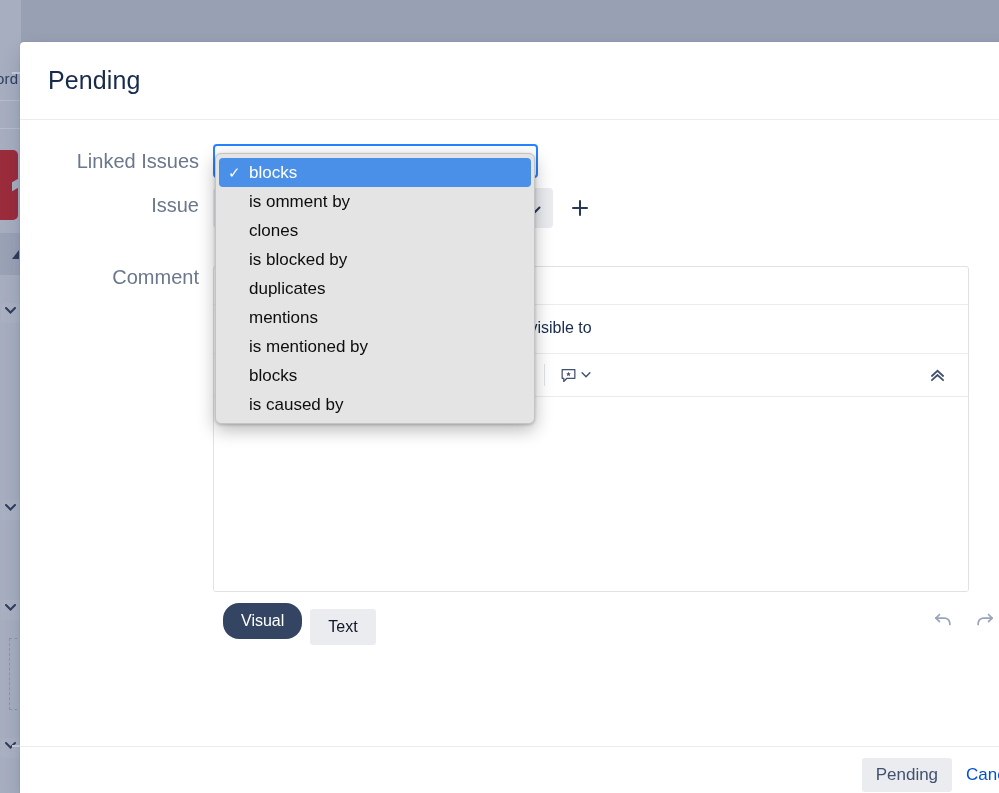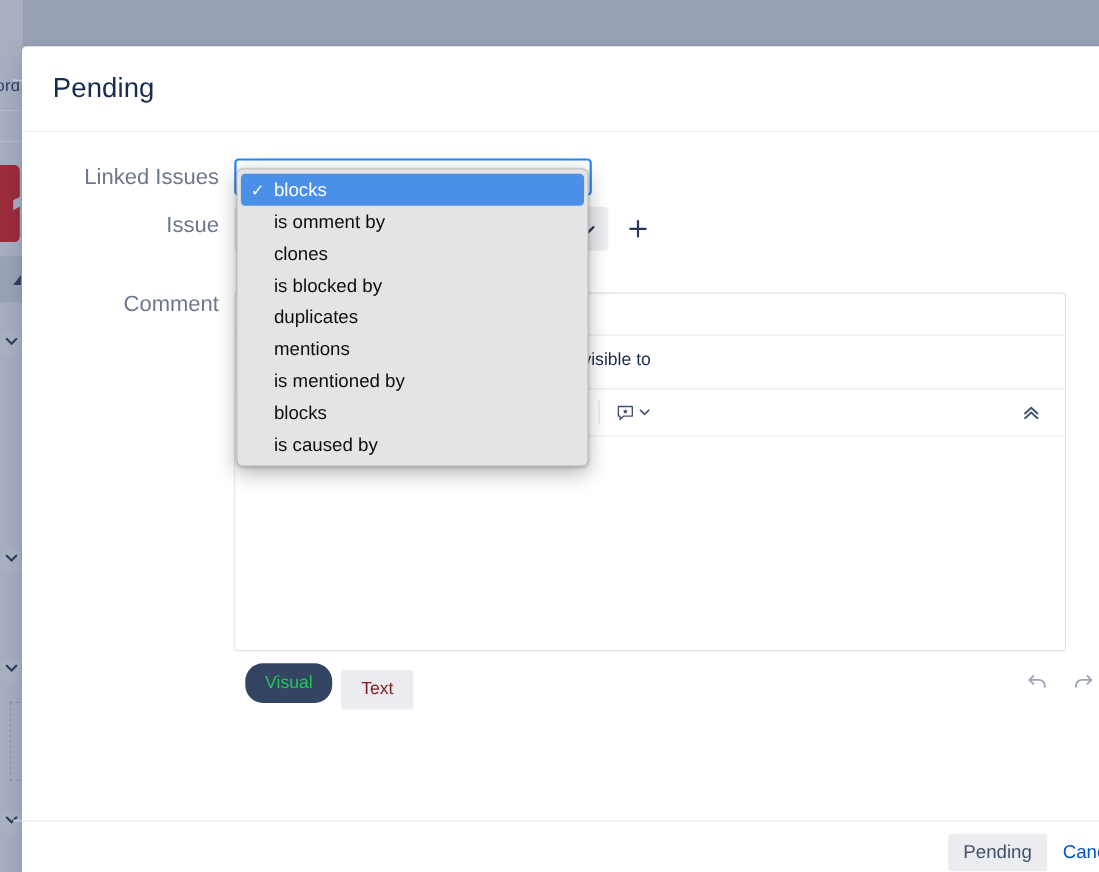--- a/index.html
+++ b/index.html
@@ -206,22 +206,22 @@
   }
   .mode-btn {
     height: 36px; padding: 0 18px;
     border-radius: 3px;
     font-size: 16px;
     display: flex; align-items: center;
     cursor: pointer;
     border: none;
     font-family: "Liberation Sans", sans-serif;
   }
-  .mode-btn.active { background: #344563; color: #22c55e; border-radius: 16px; }
-  .mode-btn.inactive { background: #ebecf0; color: #7f1d1d; margin-top: 12px; }
+  .mode-btn.active { background: #344563; color: #ffffff; border-radius: 16px; }
+  .mode-btn.inactive { background: #ebecf0; color: #0f172a; margin-top: 12px; }
   .hist-btns { margin-left: auto; display: flex; gap: 18px; padding-right: 14px; }
 
   
   .modal-footer {
     height: 56px;
     border-top: 1px solid #ebecf0;
     display: flex; align-items: center; justify-content: flex-end;
     padding: 0 0 0 0;
     gap: 14px;
   }

